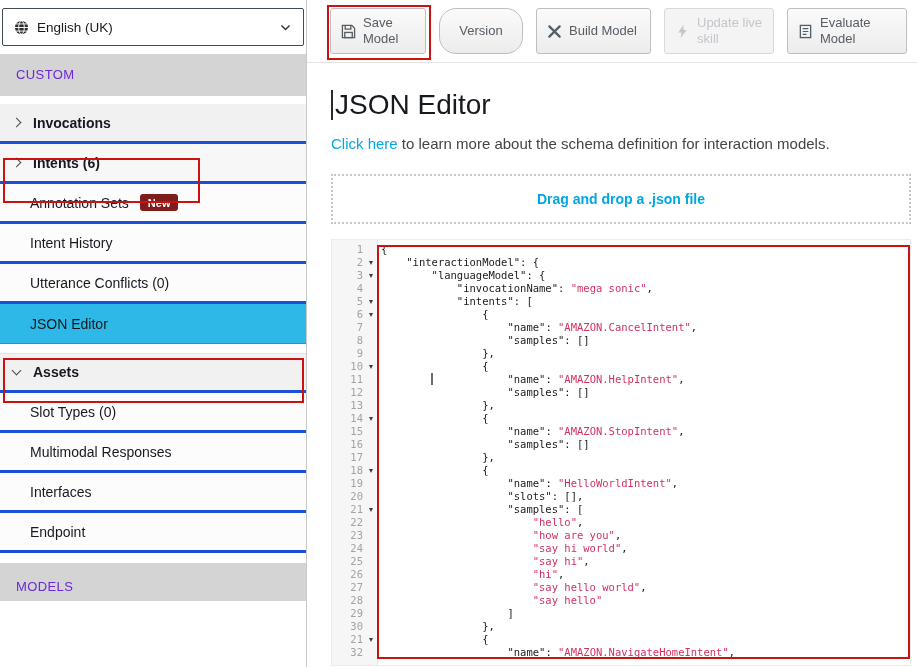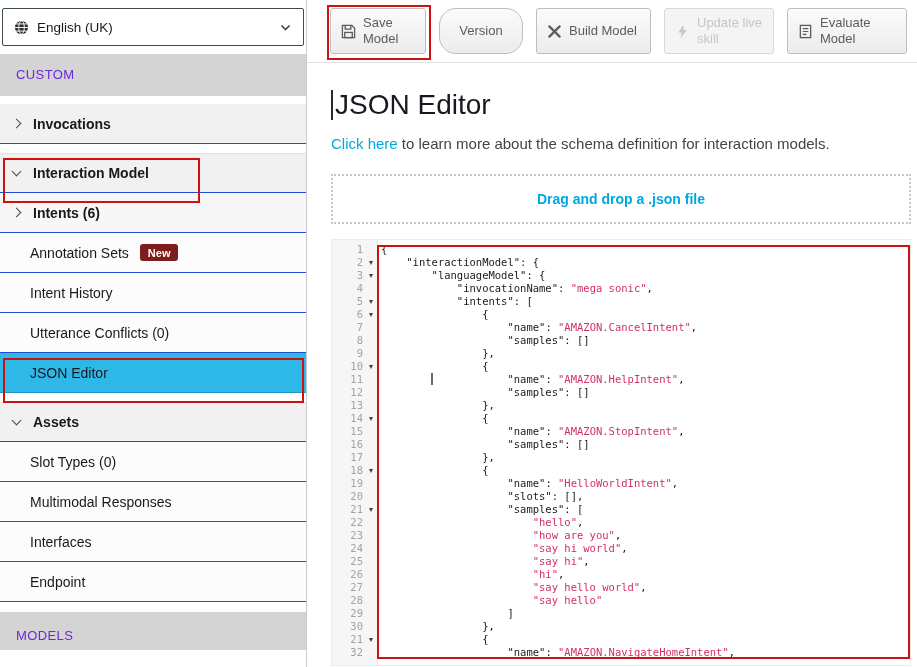--- a/index.html
+++ b/index.html
@@ -21,21 +21,21 @@
     display: flex; align-items: center; padding: 0 11px; cursor: pointer;
   }
   .lang-select .lang-label { font-size: 13.5px; margin-left: 8px; flex: 1; }
   .section-header {
     height: 42px; line-height: 42px; background: #d4d4d4; color: #6d28d9;
     font-size: 13px; font-weight: normal; letter-spacing: .4px; padding-left: 16px;
   }
   #sidebar nav { margin-top: 8px; }
   .nav-item {
     height: 40px; display: flex; align-items: center; font-size: 14px;
-    border-bottom: 1px solid #1d4ed8; cursor: pointer; background: #fcfcfc;
+    border-bottom: 3px solid #1d4ed8; cursor: pointer; background: #fcfcfc;
     padding-left: 30px; color: #16191f;
   }
   .nav-item.top { background: #f1f1f1; padding-left: 13px; font-weight: 600; }
   .nav-item.sub-head { background: #f7f7f7; padding-left: 13px; font-weight: 600; }
   .nav-item.group-gap { margin-top: 9px; border-top: 1px solid #e4e4e4; }
   .nav-item.selected { background: var(--selected-item-bg, #2eb8e8); border-bottom: 1px solid #1a98c9; }
   .chev-box { width: 20px; display: inline-flex; align-items: center; }
   .chev { display: inline-block; width: 7px; height: 7px;
           border-right: 1.7px solid #4a4a4a; border-bottom: 1.7px solid #4a4a4a; }
   .chev.right { transform: rotate(-45deg); }
@@ -141,26 +141,20 @@
 
     <div class="section-header">CUSTOM</div>
 
     <nav>
       <div class="nav-item top">
         <span class="chev-box">
             <span class="chev right"></span>
           </span>
         <span>Invocations</span>
       </div>
-      <div class="nav-item top group-gap">
-        <span class="chev-box">
-            <span class="chev down"></span>
-          </span>
-        <span>Interaction Model</span>
-      </div>
       <div class="nav-item sub-head">
         <span class="chev-box">
             <span class="chev right"></span>
           </span>
         <span>Intents (6)</span>
       </div>
       <div class="nav-item">
         <span>Annotation Sets</span>
         <span class="badge">New</span>
       </div>

